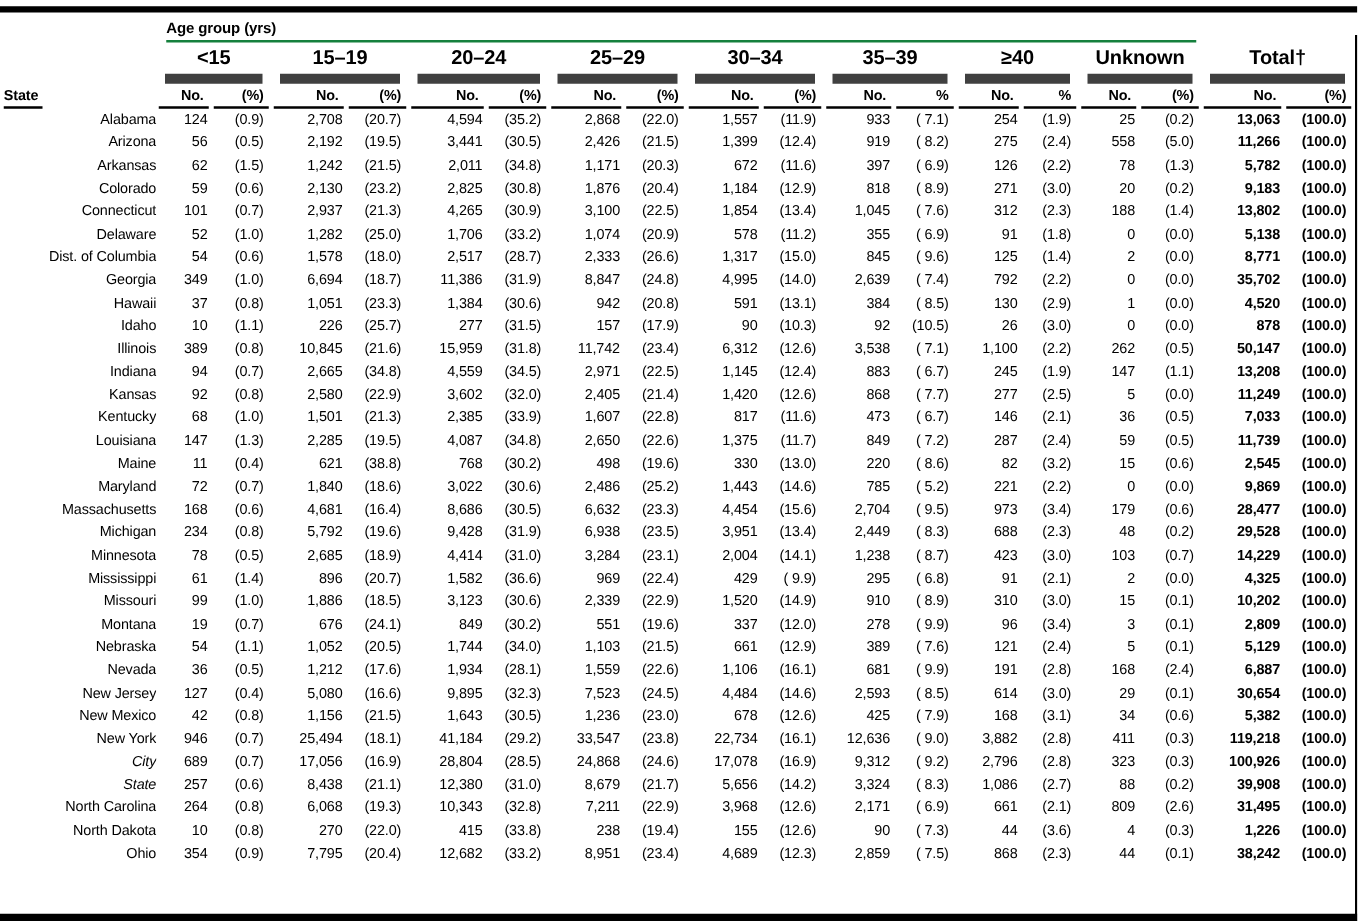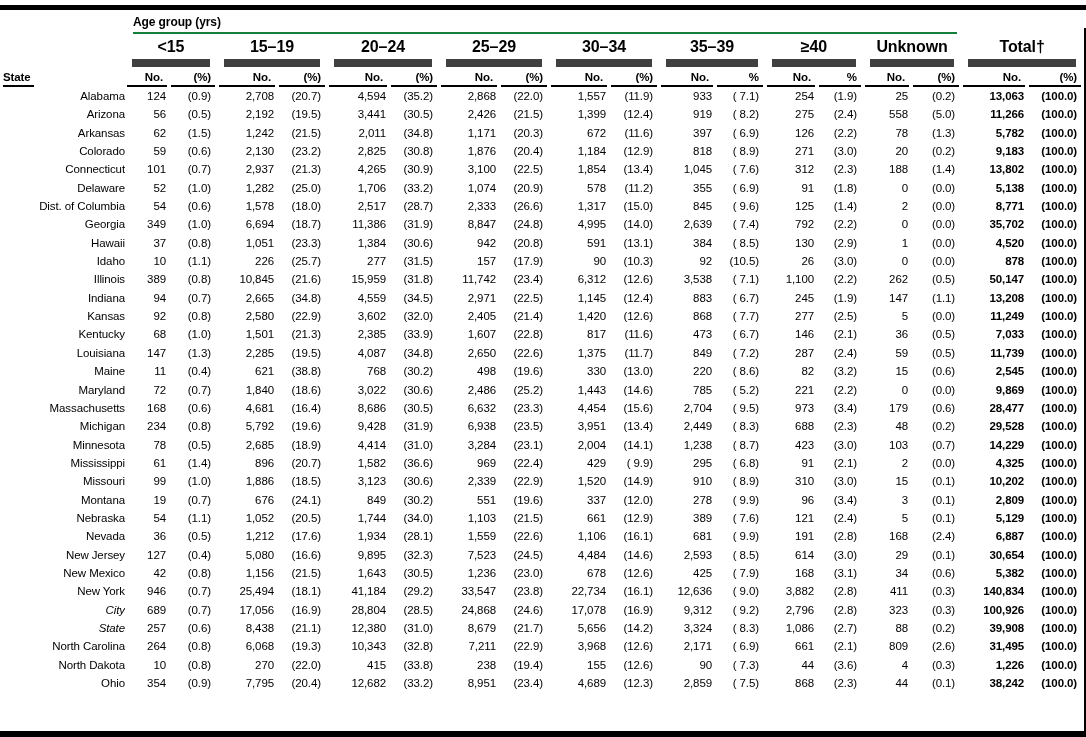--- a/index.html
+++ b/index.html
@@ -787,21 +787,21 @@
           <td class="no">33,547</td>
           <td class="pct">(23.8)</td>
           <td class="no">22,734</td>
           <td class="pct">(16.1)</td>
           <td class="no">12,636</td>
           <td class="pct">( 9.0)</td>
           <td class="no">3,882</td>
           <td class="pct">(2.8)</td>
           <td class="no">411</td>
           <td class="pct">(0.3)</td>
-          <td class="no total">140,834</td>
+          <td class="no total">119,218</td>
           <td class="pct total">(100.0)</td>
         </tr>
         <tr>
           <td class="state indent">City</td>
           <td class="no">689</td>
           <td class="pct">(0.7)</td>
           <td class="no">17,056</td>
           <td class="pct">(16.9)</td>
           <td class="no">28,804</td>
           <td class="pct">(28.5)</td>

